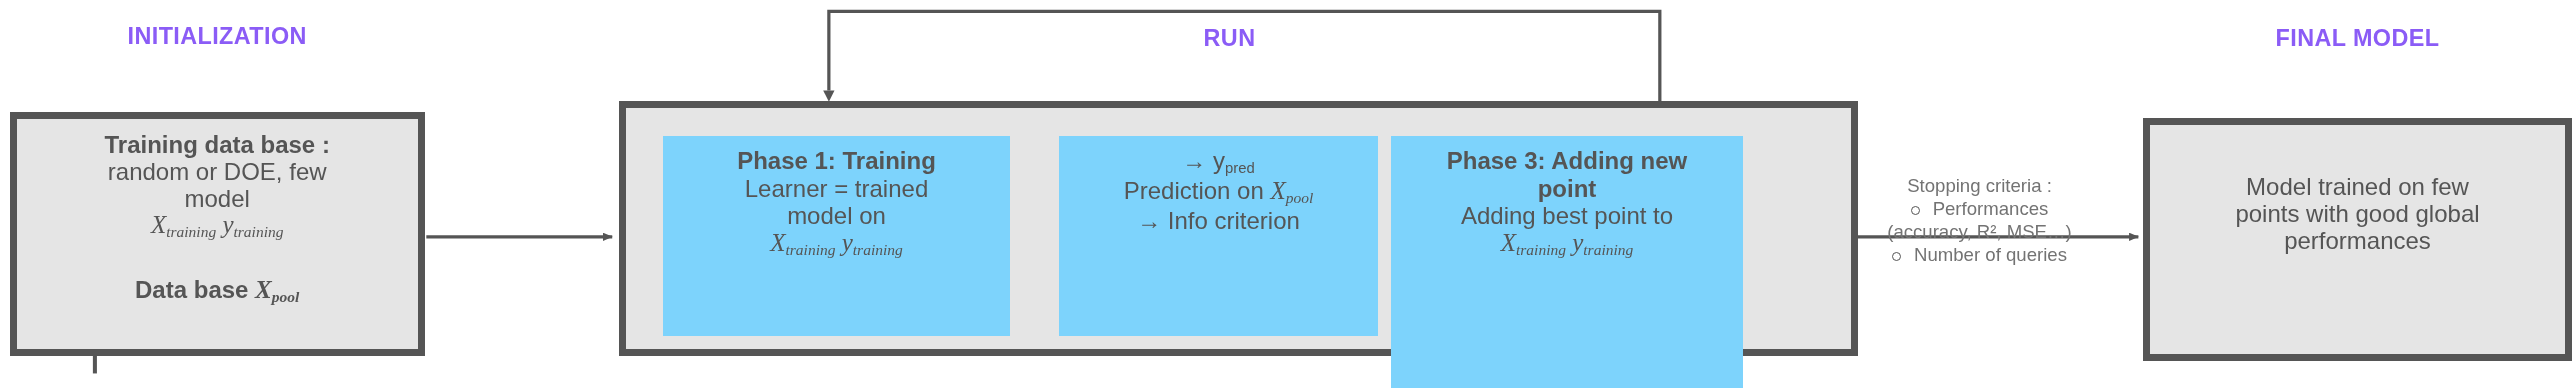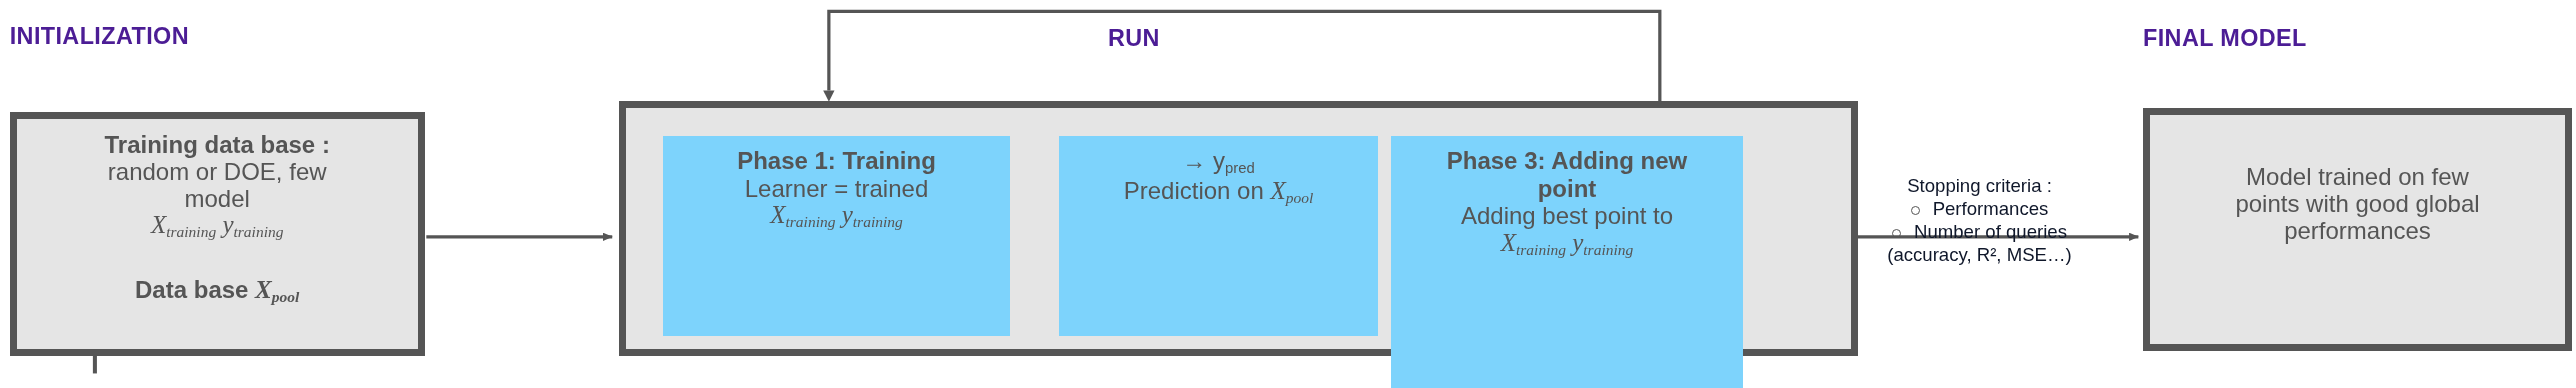--- a/index.html
+++ b/index.html
@@ -1,40 +1,40 @@
 <!DOCTYPE html>
 <html style="font-size:13px"><head>
 <meta charset="utf-8">
 <style>
   html,body{margin:0;padding:0;background:#fff;}
   body{width:2576px;height:388px;position:relative;overflow:hidden;
        font-family:"Liberation Sans",sans-serif;color:#555555;}
   .stage{position:absolute;left:0;top:0;width:2576px;height:388px;}
 
   .sect-title{position:absolute;font-weight:bold;font-size:23.4px;letter-spacing:0.4px;
-              color:#4c1d95;text-align:left;white-space:nowrap;}
+              color:#8b5cf6;text-align:center;white-space:nowrap;}
 
   .hardbox{position:absolute;border:7.3px solid #555555;background:#e5e5e5;box-sizing:border-box;}
 
   .boxtext{position:absolute;left:0;right:0;text-align:center;line-height:1.12;
            font-size:24px;color:#555555;}
   .bold{font-weight:bold;}
   .mathit{font-family:"Liberation Serif",serif;font-style:italic;font-size:25px;}
   .sub{font-size:0.62em;vertical-align:-0.28em;font-style:italic;
        font-family:"Liberation Serif",serif;}
   .subsans{font-size:0.62em;vertical-align:-0.25em;font-style:normal;
        font-family:"Liberation Sans",sans-serif;}
 
   .phase{position:absolute;background:#7dd3fc;box-sizing:border-box;}
   .phase .ph-inner{position:absolute;left:4.9px;right:4.9px;top:11.3px;text-align:center;
                    line-height:1.14;font-size:24px;}
 
   .svgl{position:absolute;left:0;top:0;width:2576px;height:388px;overflow:visible;}
 
-  .stopwrap{position:absolute;text-align:center;line-height:1.24;font-size:18.6px;color:#0f172a;}
+  .stopwrap{position:absolute;text-align:center;line-height:1.24;font-size:18.6px;color:#737373;}
   .stop-li{display:block;white-space:nowrap;}
   .bullet-o{display:inline-block;width:9px;height:9px;border:1.6px solid #555;
             border-radius:50%;margin-right:13px;vertical-align:middle;box-sizing:border-box;}
 </style>
 </head>
 <body>
 
 <div class="stage">
 
   <svg class="svgl" viewBox="0 0 3186 480" xmlns="http://www.w3.org/2000/svg">
@@ -90,62 +90,64 @@
   </div>
 
   <div class="sect-title" style="left:1108px;top:25px;width:243px;">RUN</div>
 
   <div class="hardbox" style="left:619px;top:101px;width:1239px;height:255px;"></div>
 
   <div class="phase" style="left:663px;top:136px;width:347px;height:200px;">
     <div class="ph-inner">
       <div class="bold">Phase 1: Training</div>
       <div>Learner = trained</div>
+      <div>model on</div>
       <div class="mathit" style="margin-top:-0.8px;">
         <span>X</span><span class="sub">training</span><span>&nbsp;</span><span>y</span><span class="sub">training</span>
       </div>
     </div>
   </div>
 
   <div class="phase" style="left:1059px;top:136px;width:319px;height:200px;">
     <div class="ph-inner">
       <div>
         <span>→ y</span><span class="subsans">pred</span>
       </div>
       <div>
         <span>Prediction on </span><span class="mathit"><span>X</span><span class="sub">pool</span></span>
       </div>
+      <div>→ Info criterion</div>
     </div>
   </div>
 
   <div class="phase" style="left:1391px;top:136px;width:352px;height:256px;">
     <div class="ph-inner">
       <div class="bold">Phase 3: Adding new</div>
       <div class="bold">point</div>
       <div>Adding best point to</div>
       <div class="mathit" style="margin-top:-0.8px;">
         <span>X</span><span class="sub">training</span><span>&nbsp;</span><span>y</span><span class="sub">training</span>
       </div>
     </div>
   </div>
 
   <div class="stopwrap" style="left:1856px;top:174px;width:247px;">
     <span class="stop-li">Stopping criteria :</span>
     <span class="stop-li">
       <span class="bullet-o"></span><span>Performances</span>
     </span>
+    <span class="stop-li">(accuracy, R², MSE…)</span>
     <span class="stop-li">
       <span class="bullet-o"></span><span>Number of queries</span>
     </span>
-    <span class="stop-li">(accuracy, R², MSE…)</span>
   </div>
 
   <div class="sect-title" style="left:2143px;top:25px;width:429px;">FINAL MODEL</div>
 
-  <div class="hardbox" style="left:2143px;top:108px;width:429px;height:243px;">
+  <div class="hardbox" style="left:2143px;top:118px;width:429px;height:243px;">
     <div class="boxtext" style="top:49px;">
       <div>Model trained on few</div>
       <div>points with good global</div>
       <div>performances</div>
     </div>
   </div>
 
 </div>
 
 

